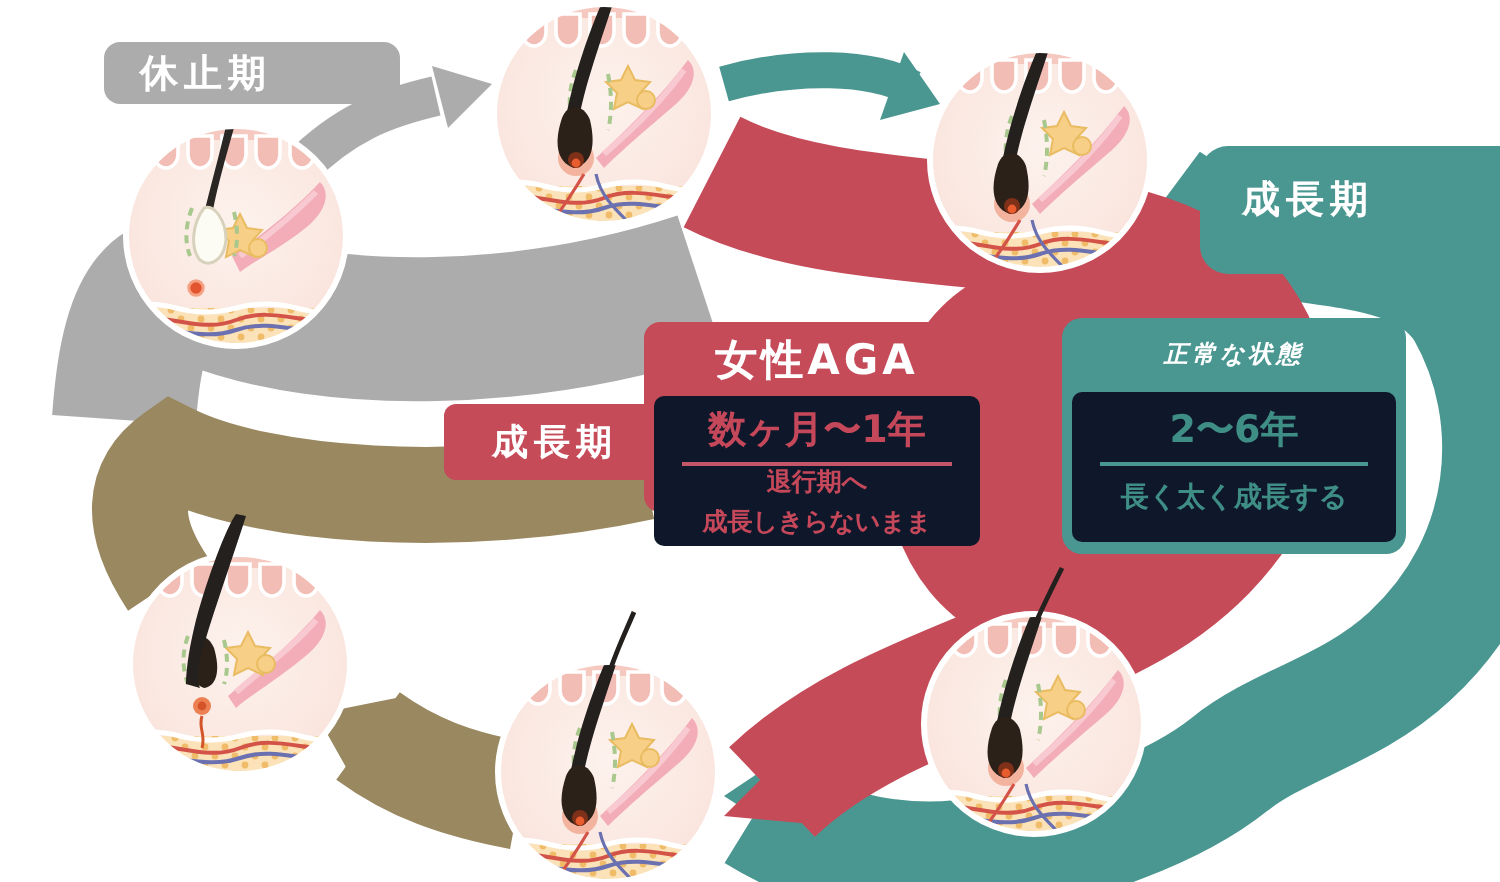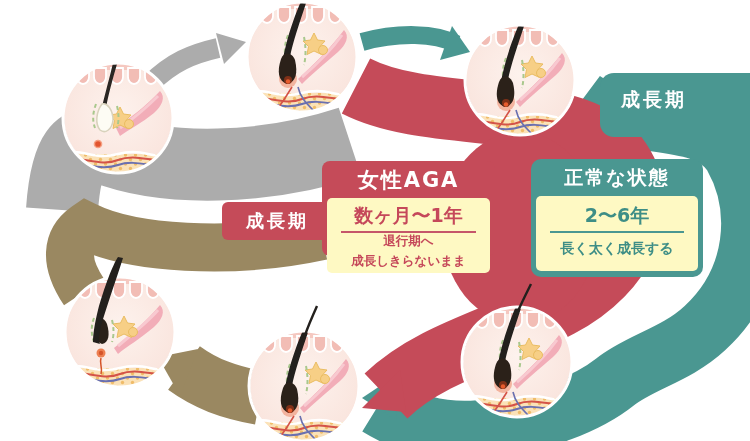--- a/index.html
+++ b/index.html
@@ -21,22 +21,22 @@
     border-radius:6px;font-size:18px;letter-spacing:3px;justify-content:center;padding-left:3px;}
   .lbl-regression{left:55px;top:395px;width:145px;height:39px;background:#9A8861;
     border-radius:6px;font-size:19px;letter-spacing:4px;padding-left:15px;}
   
   .info-box{position:absolute;box-sizing:border-box;text-align:center;}
   .box-aga{left:322px;top:161px;width:173px;height:95px;background:#C54B59;border-radius:8px;}
   .box-normal{left:531px;top:159px;width:172px;height:118px;background:#4A9791;border-radius:10px;}
   .box-title{height:37px;display:flex;align-items:center;justify-content:center;
     color:#ffffff;letter-spacing:2px;}
   .box-aga .box-title{font-size:21px;font-weight:bold;}
-  .box-normal .box-title{font-size:19px;font-weight:600;}
-  .box-inner{margin:0 5px;background:#fef9c3;border-radius:5px;padding-top:4px;box-sizing:border-box;}
+  .box-normal .box-title{font-size:12px;font-weight:600;font-style:italic;}
+  .box-inner{margin:0 5px;background:#0f172a;border-radius:5px;padding-top:4px;box-sizing:border-box;}
   .box-aga .box-inner{height:75px;}
   .box-normal .box-inner{height:75px;padding-top:6px;}
   .box-duration{font-size:19px;font-weight:600;line-height:26px;}
   .box-aga .box-duration,.box-desc-red{color:#C5485A;}
   .box-normal .box-duration,.box-desc-teal{color:#3E8E86;text-align:center;}
   .box-divider{height:0;border-top:2px solid;margin:3px 14px 0 14px;}
   .box-aga .box-divider{border-color:#C5566A;}
   .box-normal .box-divider{border-color:#4A9791;}
   .box-desc-red{font-size:12.5px;font-weight:600;line-height:1.32;margin-top:3px;}
   .box-desc-teal{font-size:14px;font-weight:700;margin-top:7px;}
@@ -164,20 +164,23 @@
     <use href="#folRest" x="58" y="58"></use>
     <use href="#folGrow" x="242" y="-3"></use>
     <use href="#folGrow" x="460" y="20"></use>
     <use href="#folReg" x="60" y="272"></use>
     <use href="#folGrow" x="244" y="326"></use>
     <use href="#folGrow" x="457" y="302"></use>
     <path d="M317,306 C311,320 306,330 303,342" stroke="#23201D" stroke-width="2.4" fill="none"></path>
     <path d="M531,284 C525,296 519,308 515,318" stroke="#23201D" stroke-width="2.4" fill="none"></path>
   </svg>
 
+  <div class="phase-label lbl-resting">
+    <span>休止期</span>
+  </div>
   <div class="phase-label lbl-growth-normal">
     <span>成長期</span>
   </div>
   <div class="phase-label lbl-growth-aga">
     <span>成長期</span>
   </div>
 
   <div class="info-box box-aga">
     <div class="box-title">女性AGA</div>
     <div class="box-inner">

